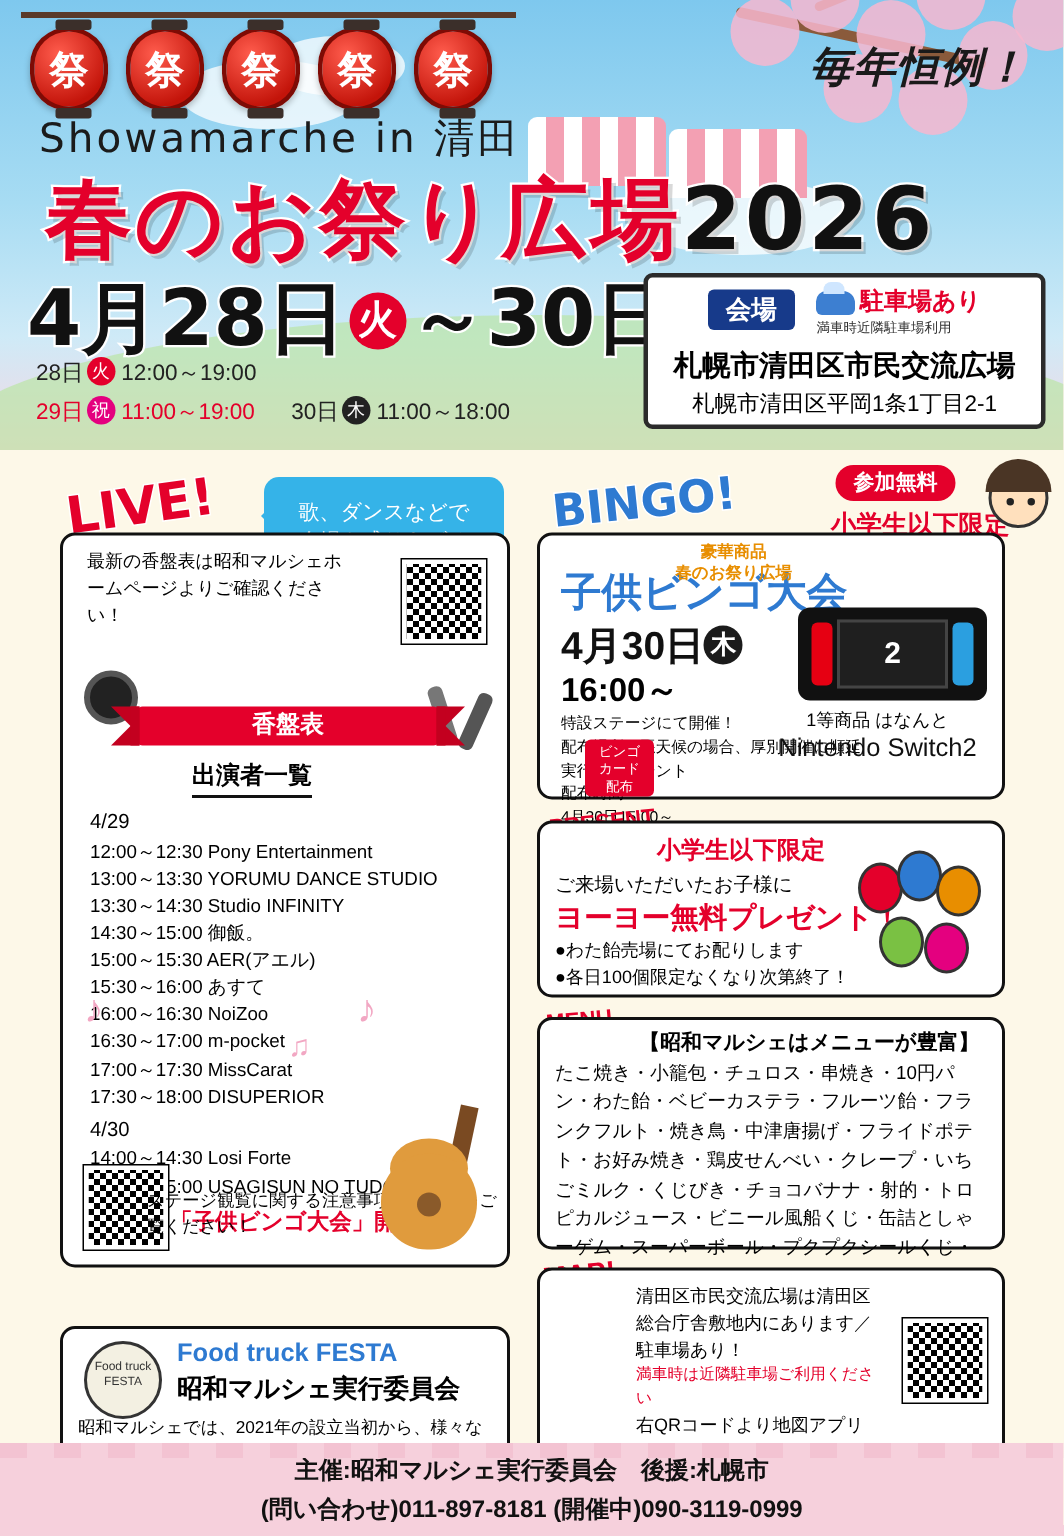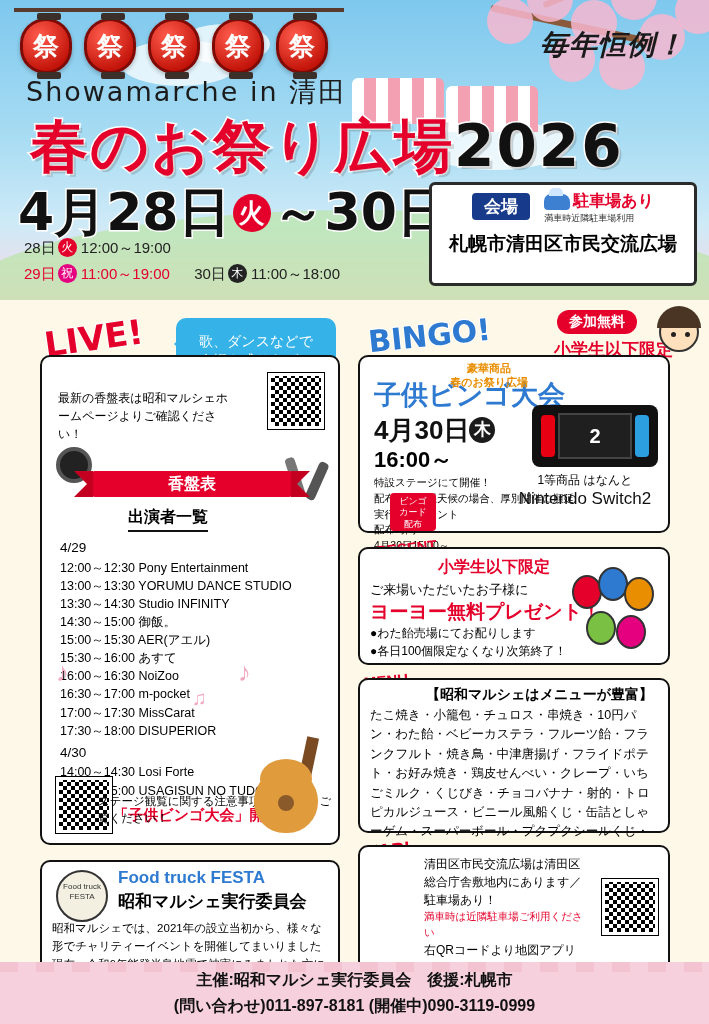--- a/index.html
+++ b/index.html
@@ -149,21 +149,21 @@
     transform:rotate(-8deg);
     font-family:"DejaVu Sans", sans-serif;
   }
   .speech-live {
     position:absolute; left:176px; top:18px; width:160px; height:50px;
     background:#35b3e8; color:#fff; border-radius:10px;
     font-size:14px; text-align:center; padding:14px 4px; line-height:1.35;
   }
   .speech-live::after{content:"";position:absolute;left:-10px;top:18px;border:8px solid transparent;border-right-color:#35b3e8;}
 
-  .live-note { position:absolute; left:16px; top:32px; width:180px; font-size:12px; line-height:1.5; }
+  .live-note { position:absolute; left:16px; top:8px; width:180px; font-size:12px; line-height:1.5; }
   .qr {
     position:absolute; width:56px; height:56px;
     background:
       repeating-linear-gradient(90deg,#000 0 4px,#fff 4px 8px),
       repeating-linear-gradient(0deg,#000 0 4px,#fff 4px 8px);
     background-blend-mode:difference; background-color:#fff;
     border:3px solid #fff; outline:1px solid #000;
   }
   .banner {
     position:absolute; left:50px; width:200px; height:26px;
@@ -255,21 +255,21 @@
   .menu-body .warn { font-size:10px; }
 
   
   #map-card { left:358px; top:545px; width:312px; height:140px; }
   .map-logo { position:absolute; left:362px; top:540px; font-size:19px; font-weight:bold; color:#e4002b; transform:rotate(-6deg); }
   .map-body { position:absolute; left:64px; top:8px; right:84px; font-size:12px; line-height:1.5; }
   .map-body .red { color:#e4002b; font-size:10.5px; }
   .qr-map { position:absolute; right:10px; top:32px; }
 
   
-  #food-card { left:40px; top:560px; width:300px; height:125px; }
+  #food-card { left:40px; top:584px; width:300px; height:125px; }
   .ft-logo { position:absolute; left:14px; top:8px; width:52px; height:52px; border-radius:50%; background:#f3f0e2; border:2px solid #333; font-size:8px; text-align:center; line-height:1.2; padding-top:10px; color:#333;}
   .ft-title { position:absolute; left:76px; top:6px; font-size:17px; font-weight:bold; color:#2e7ad1; }
   .ft-sub { position:absolute; left:76px; top:28px; font-size:17px; font-weight:bold; }
   .ft-text { position:absolute; left:10px; top:58px; right:8px; font-size:11.5px; line-height:1.55; }
 
   
   .footer {
     position:absolute; left:0; bottom:0; width:709px; height:62px;
     background:#f6d0dc; text-align:center; padding-top:8px;
   }
@@ -339,20 +339,21 @@
       </div>
     </div>
 
     <div class="venue-box">
       <span class="venue-tag">会場</span>
       <span class="parking">
         <span class="car"></span><span class="ptitle">駐車場あり</span>
         <div class="psub">満車時近隣駐車場利用</div>
       </span>
       <div class="venue-addr1">札幌市清田区市民交流広場</div>
+      <div class="venue-addr2">札幌市清田区平岡1条1丁目2-1</div>
     </div>
   </div>
 
   <div class="body-area">
 
     <div class="live-logo">LIVE!</div>
     <div class="speech-live" style="white-space:pre-line;">歌、ダンスなどで
 会場を盛りあげる</div>
 
     <div class="card" id="live-card">

